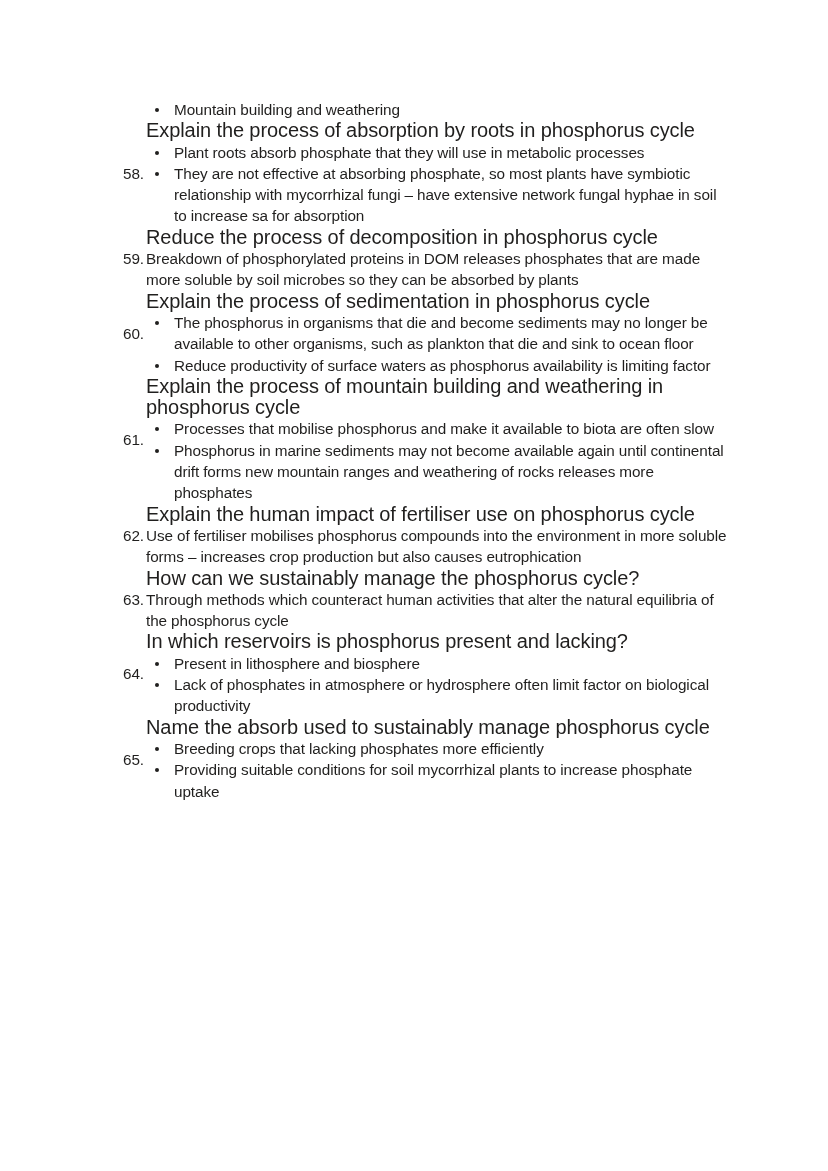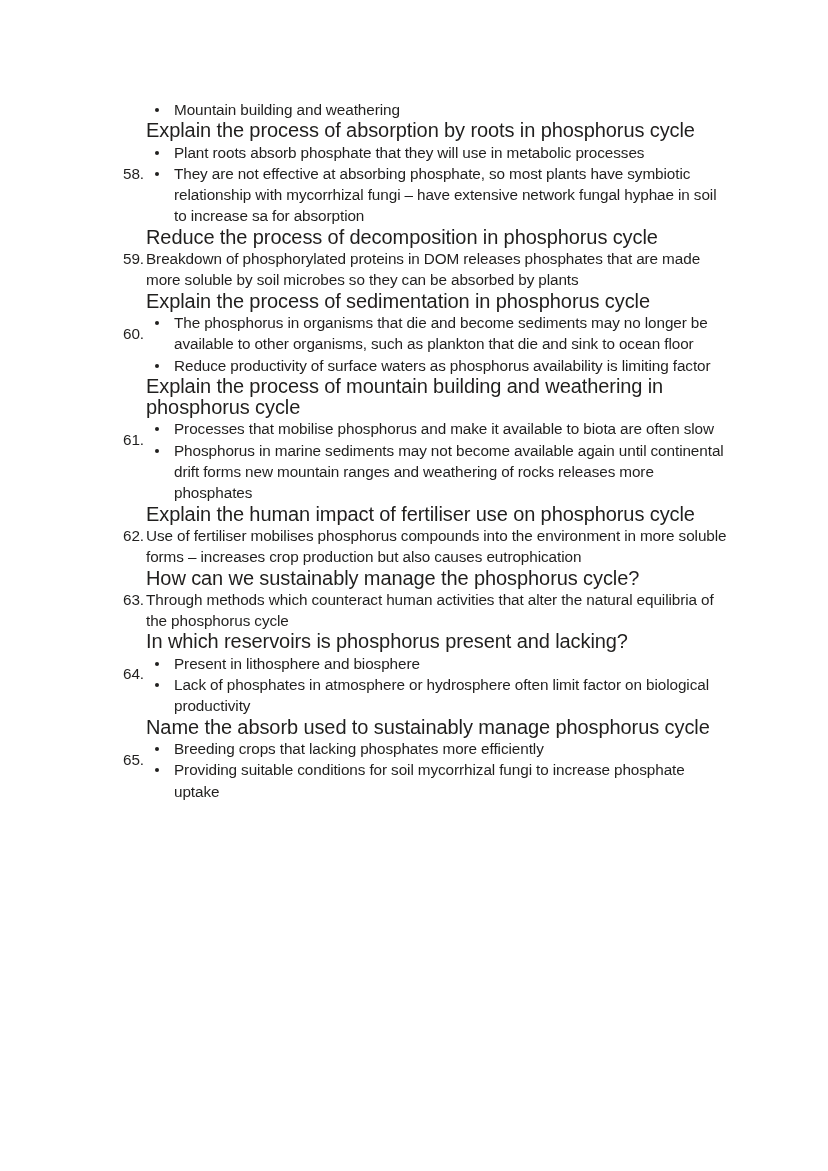--- a/index.html
+++ b/index.html
@@ -208,19 +208,19 @@
         <div class="num-marker">65.</div>
         <div class="num-body">
           <div class="num-question">Name the absorb used to sustainably manage phosphorus cycle</div>
           <ul class="bullet-list">
             <li class="bullet-item">
               <span class="bullet-dot"></span>
               <span class="bullet-text">Breeding crops that lacking phosphates more efficiently</span>
             </li>
             <li class="bullet-item">
               <span class="bullet-dot"></span>
-              <span class="bullet-text">Providing suitable conditions for soil mycorrhizal fungi to increase phosphate uptake</span>
+              <span class="bullet-text">Providing suitable conditions for soil mycorrhizal plants to increase phosphate uptake</span>
             </li>
           </ul>
         </div>
       </div>
     </div>
 </div>
 
 </body></html>

